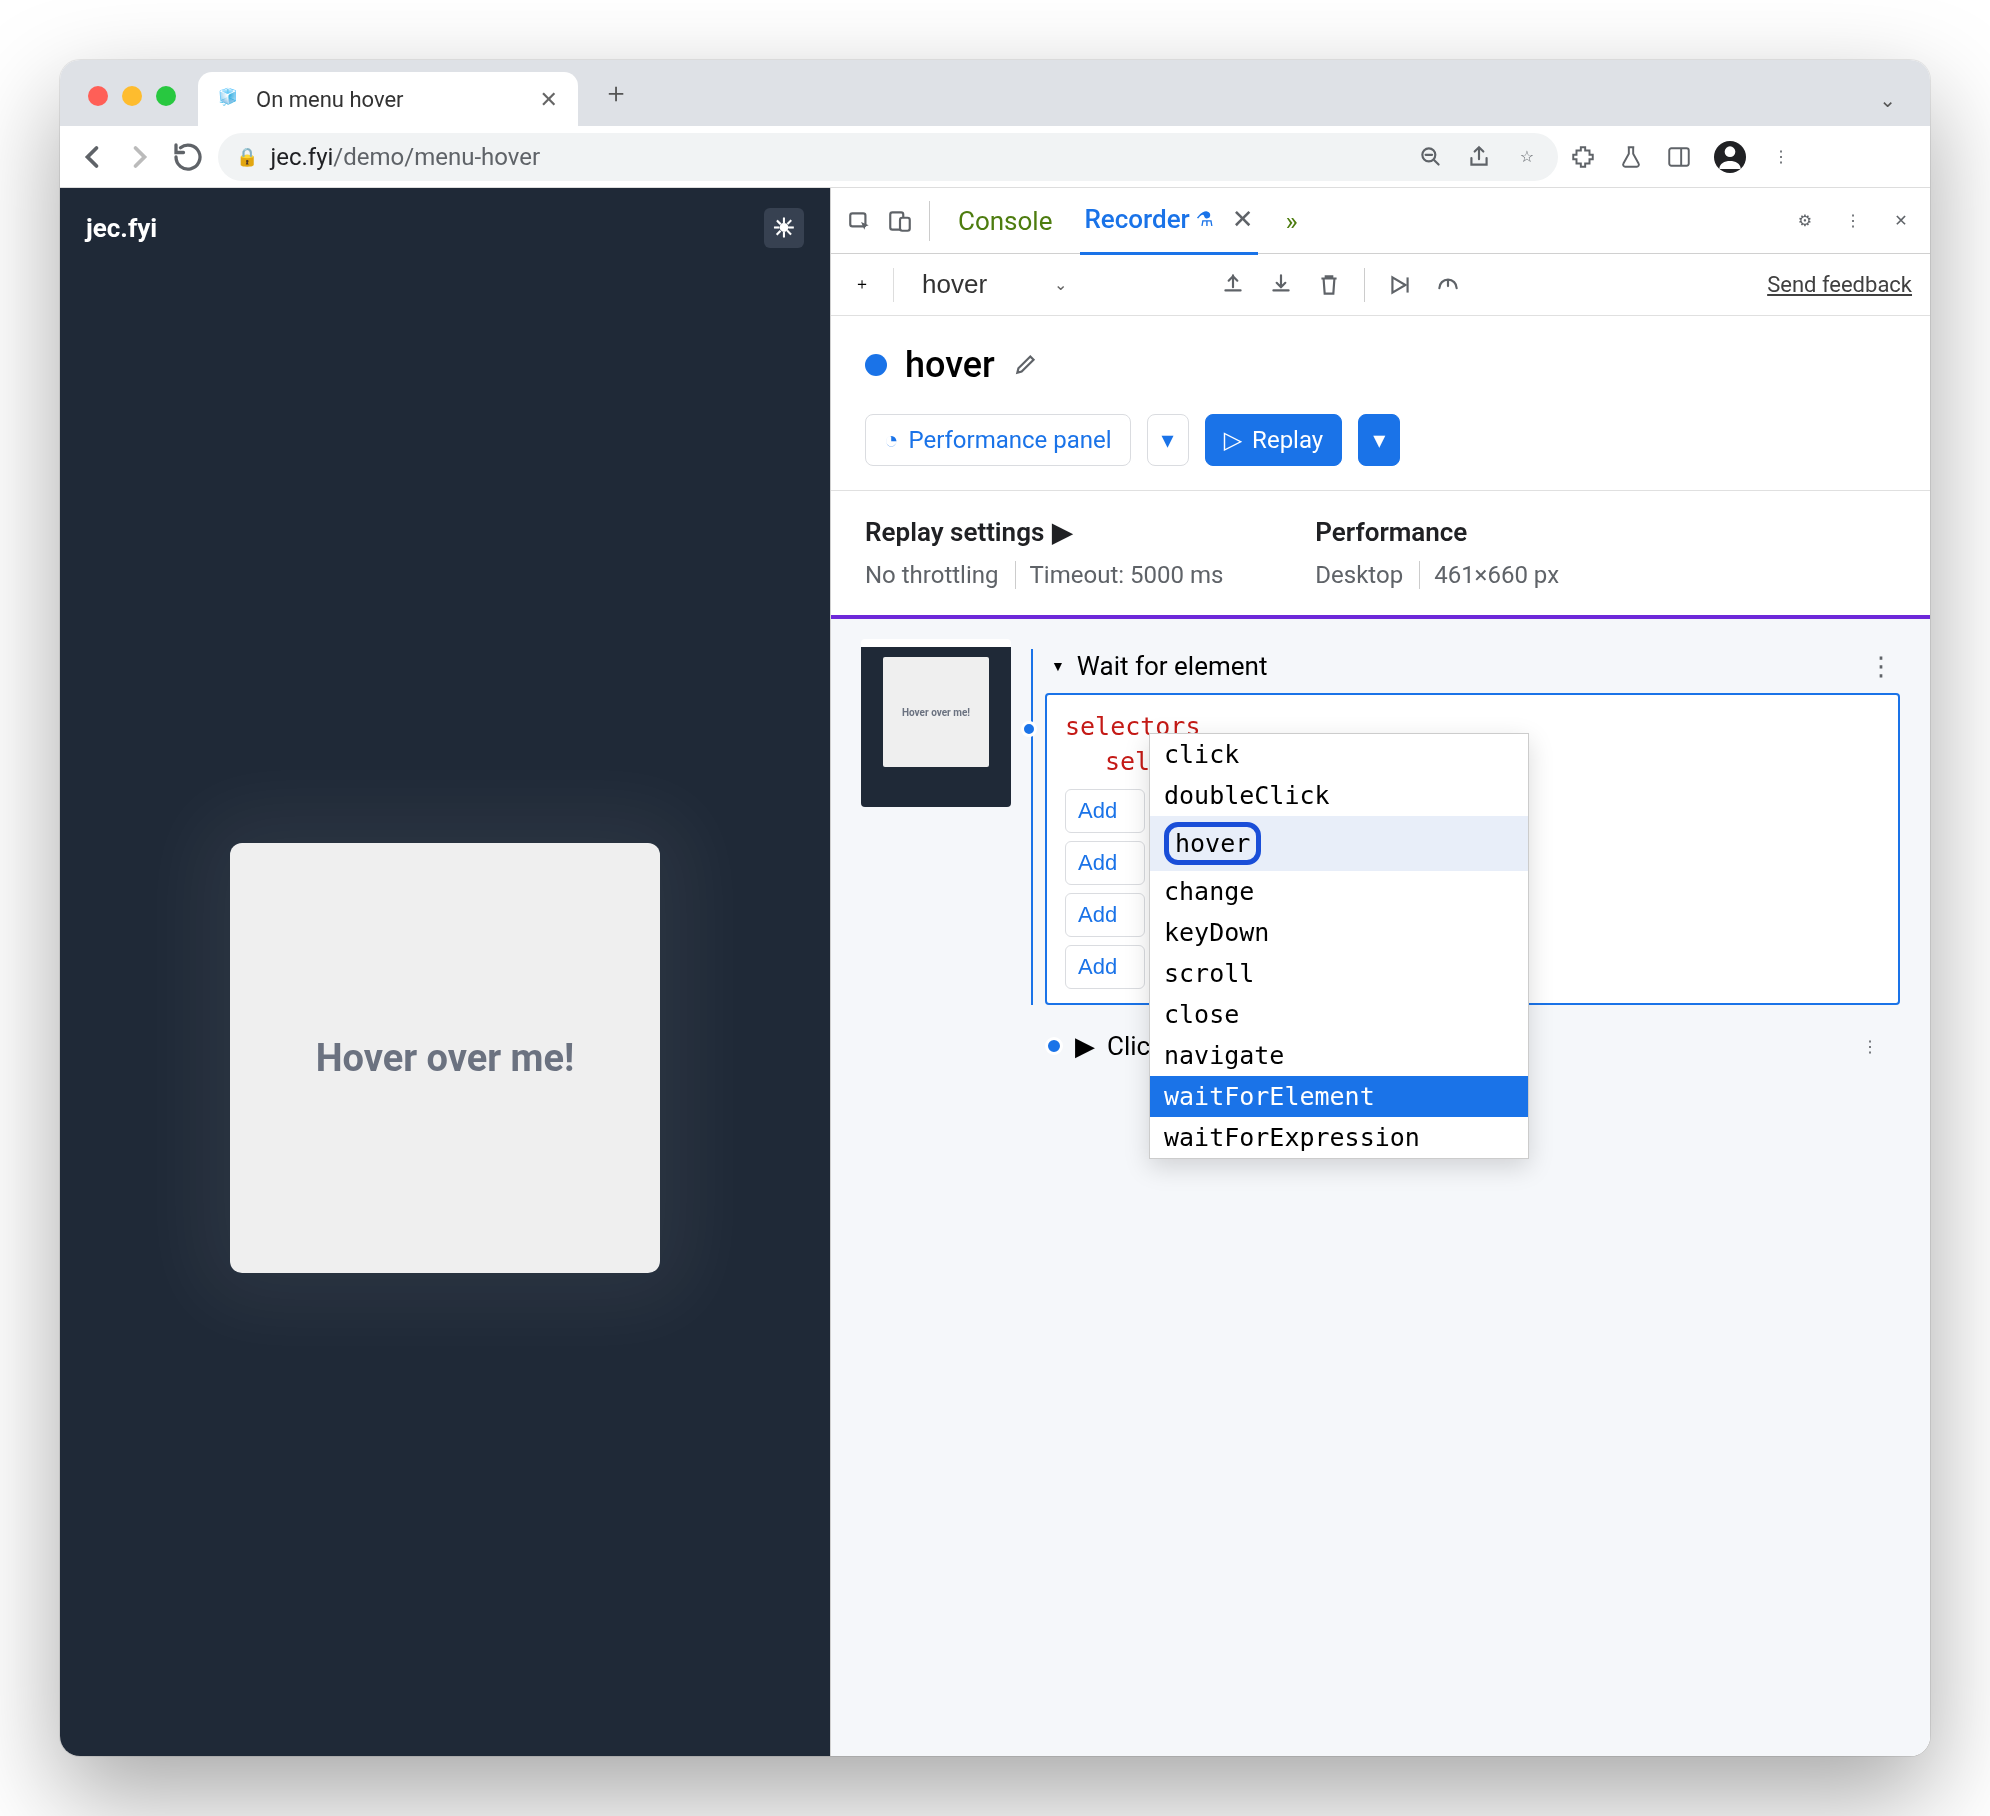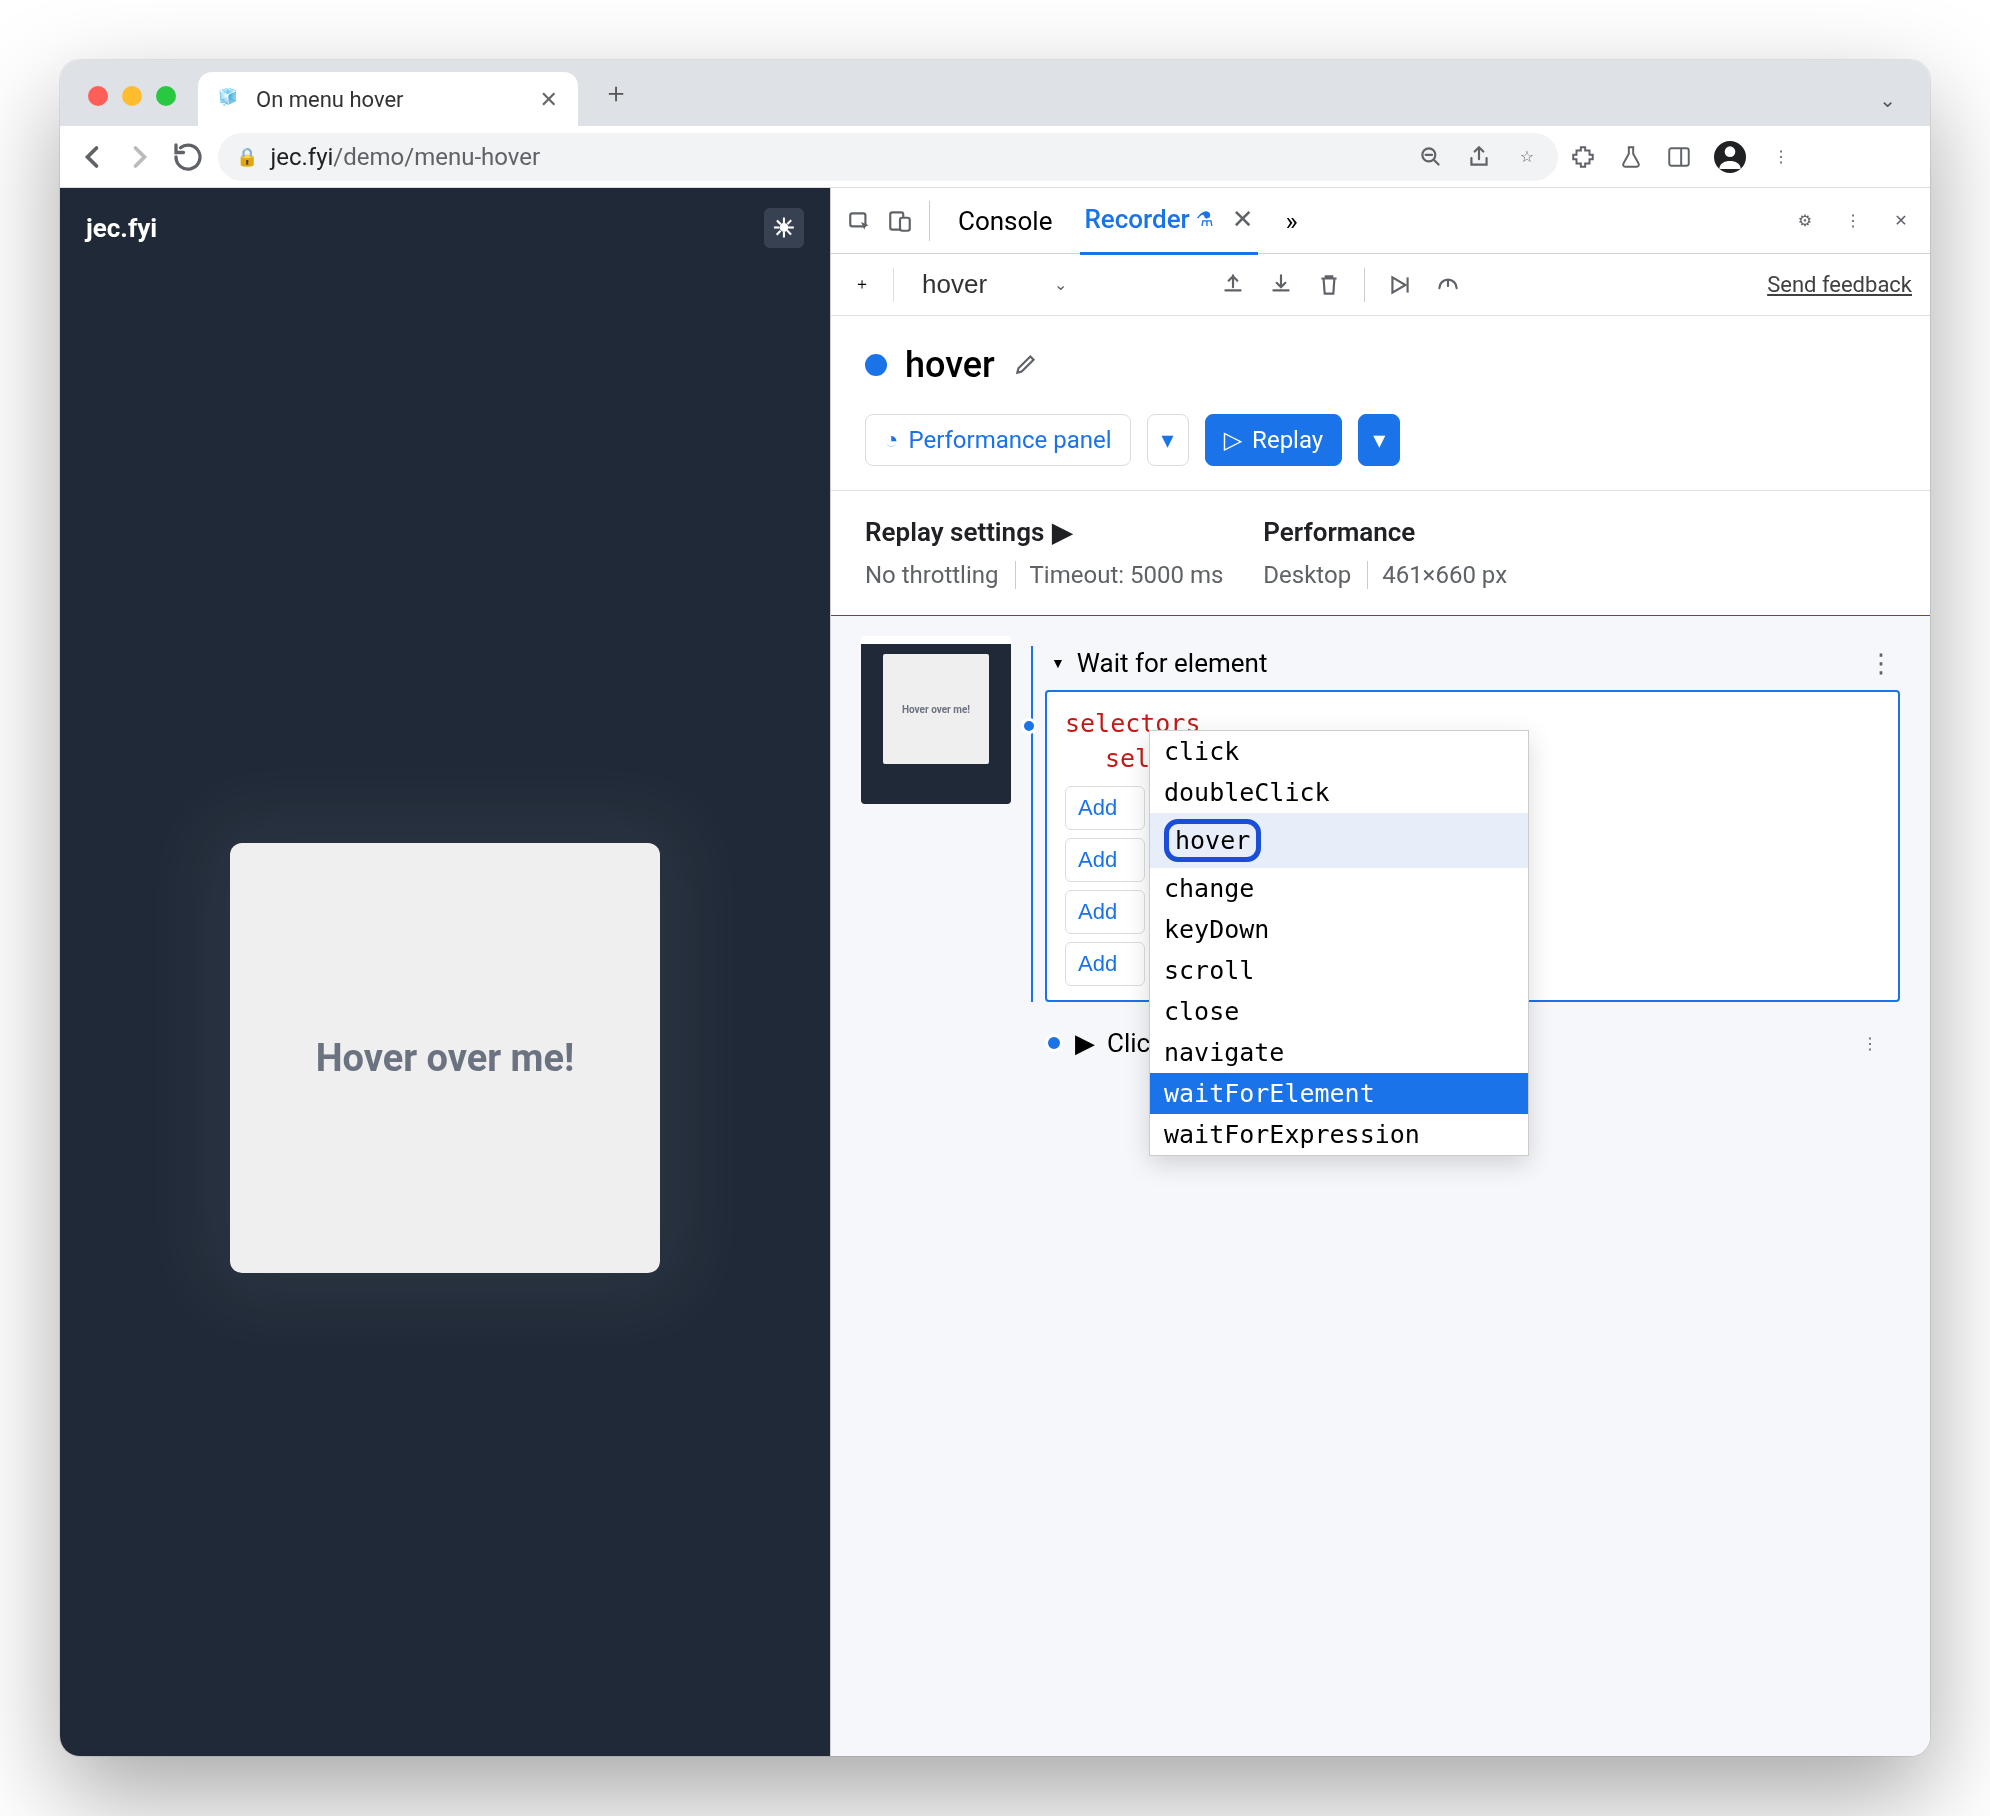--- a/index.html
+++ b/index.html
@@ -36,21 +36,21 @@
 .split { flex:1; display:flex; overflow:hidden; }
 .page { width: 770px; background:#1f2937; color:#fff; position:relative; }
 .page-header { display:flex; align-items:center; justify-content:space-between; padding:20px 26px; font-size:26px; font-weight:700; }
 .theme-btn { width:40px; height:40px; background:#374151; border-radius:6px; display:flex; align-items:center; justify-content:center; color:#fff; }
 .hover-card { position:absolute; left:50%; top:50%; transform:translate(-50%,-30%); width:430px; height:430px; background:#efefef; border-radius:12px; display:flex; align-items:center; justify-content:center; color:#6b7280; font-size:38px; font-weight:700; box-shadow:0 0 80px 30px rgba(255,255,255,.06); }
 
 
 .devtools { flex:1; display:flex; flex-direction:column; border-left:1px solid #d0d0d0; background:#fff; }
 .dt-tabbar { height:66px; border-bottom:1px solid #d0d0d0; display:flex; align-items:center; padding:0 16px; gap:24px; }
 .dt-tabbar .panel-icons { display:flex; gap:14px; color:#5f6368; padding-right:16px; border-right:1px solid #ccc; height:40px; align-items:center; }
-.dt-tab { font-size:26px; color:#000000; padding:18px 4px; }
+.dt-tab { font-size:26px; color:#4d7c0f; padding:18px 4px; }
 .dt-tab.active { color:#1a73e8; border-bottom:3px solid #1a73e8; font-weight:500; display:flex; align-items:center; gap:6px; }
 .dt-tab.active .flask { font-size:20px; }
 .dt-tab .close { margin-left:12px; color:#5f6368; }
 .dt-tabbar .spacer { flex:1; }
 .dt-tabbar .right { display:flex; gap:22px; color:#5f6368; align-items:center; }
 
 .rec-toolbar { height:62px; border-bottom:1px solid #e0e0e0; display:flex; align-items:center; padding:0 18px; gap:18px; }
 .rec-name { flex:1; display:flex; align-items:center; gap:12px; padding:0 10px; }
 .rec-name input { border:none; font-size:26px; color:#333; width:120px; outline:none; }
 .rec-name .caret { color:#666; }
@@ -61,21 +61,21 @@
 .rec-header { padding:28px 34px 24px; border-bottom:1px solid #e0e0e0; }
 .rec-title-row { display:flex; align-items:center; gap:18px; font-size:36px; font-weight:500; }
 .blue-dot { width:22px; height:22px; border-radius:50%; background:#1a73e8; }
 .pencil { color:#5f6368; }
 .action-row { display:flex; gap:16px; margin-top:28px; }
 .btn { height:52px; border-radius:8px; border:1px solid #dadce0; display:flex; align-items:center; padding:0 18px; font-size:24px; gap:10px; }
 .btn.perf { color:#1a73e8; }
 .btn.split-caret { width:42px; padding:0; justify-content:center; }
 .btn.primary { background:#1a73e8; color:#fff; border-color:#1a73e8; }
 
-.settings-row { display:flex; padding:26px 34px; border-bottom:1px solid #6d28d9; gap:40px; }
+.settings-row { display:flex; padding:26px 34px; border-bottom:4px solid #6d28d9; gap:92px; }
 .settings-col h4 { font-size:26px; font-weight:600; color:#202124; display:flex; align-items:center; gap:8px; }
 .settings-col .info { font-size:24px; color:#5f6368; margin-top:14px; display:flex; gap:16px; }
 .settings-col .info .sep { border-left:1px solid #ccc; padding-left:14px; }
 
 .timeline { flex:1; padding:20px 30px; background:#f5f7fa; overflow:auto; position:relative; }
 .step-row { display:flex; gap:20px; align-items:flex-start; }
 .thumb { width:150px; height:168px; background:#1f2937; border-radius:4px; padding:10px 22px 0; position:relative; border-top:8px solid #fff; }
 .thumb .card { background:#efefef; height:110px; border-radius:2px; display:flex; align-items:center; justify-content:center; font-size:10px; color:#6b7280; font-weight:700; }
 .timeline-line { width:2px; background:#1a73e8; align-self:stretch; margin-top:10px; position:relative; margin-right:-8px; }
 .timeline-dot { width:16px; height:16px; background:#1a73e8; border:3px solid #fff; border-radius:50%; position:absolute; left:-10px; top:72px; }

